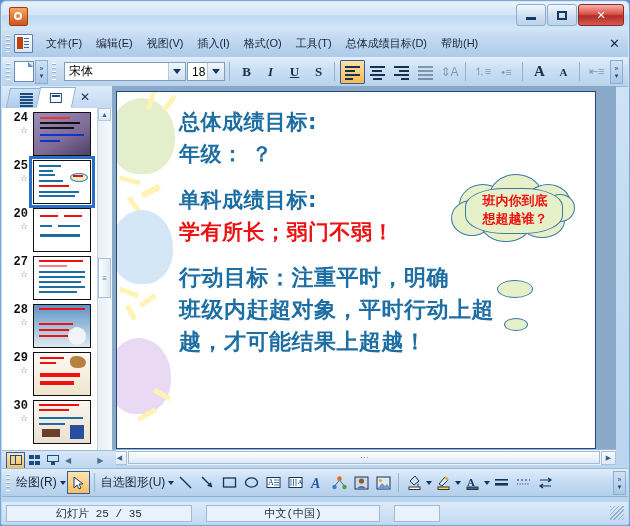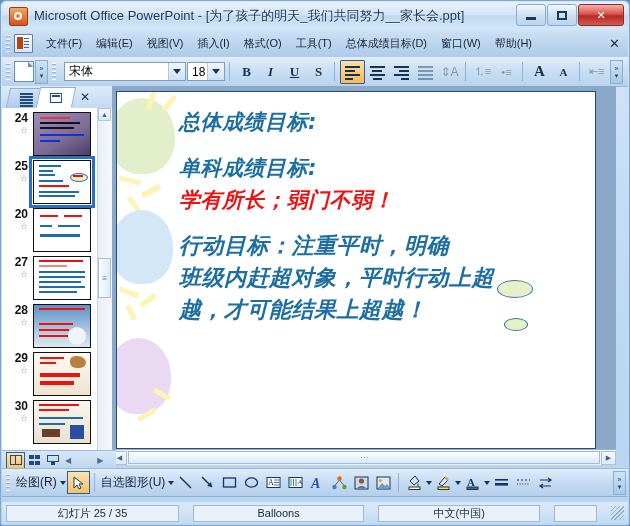--- a/index.html
+++ b/index.html
@@ -143,21 +143,21 @@
   .ico-outline span{display:block;height:1.5px;background:#1d4b7d;margin-bottom:1.5px;}
   .ico-slides{width:12px;height:10px;border:1.5px solid #1d4b7d;box-sizing:border-box;}
   .ico-slides:before{content:"";display:block;height:2px;background:#1d4b7d;margin:1px 1px 0 1px;}
   .thumbs{
     position:absolute;left:0;top:22px;width:96px;height:357px;overflow:hidden;
     background:#fff;
   }
   .thumb-row{display:flex;align-items:flex-start;padding:4px 0 0 6px;}
   .thumb-num{
     width:20px;text-align:right;font-size:12px;font-weight:bold;color:#111;
-    font-family:Liberation Sans, sans-serif;line-height:12px;
+    font-family:Liberation Mono, monospace;line-height:12px;
   }
   .thumb-star{font-size:9px;color:#888;text-align:right;width:20px;margin-top:2px;line-height:9px;}
   .thumb-img{
     width:56px;height:42px;border:1px solid #111;margin-left:5px;position:relative;
     overflow:hidden;background:#fff;
   }
   .thumb-img.sel{outline:3px solid #2a6ec9;outline-offset:1px;}
   .tl{position:absolute;height:2px;}
   .pane-scroll{
     position:absolute;right:0;top:22px;width:14px;height:357px;
@@ -186,21 +186,21 @@
   }
   .slide:after{
     content:"";position:absolute;right:-4px;top:4px;width:4px;height:356px;background:#000;
   }
   .balloon{position:absolute;border-radius:50% 50% 45% 45%;}
   .balloon:after{
     content:"";position:absolute;left:50%;bottom:-6px;margin-left:-4px;
     border-left:4px solid transparent;border-right:4px solid transparent;
   }
   .ray{position:absolute;background:#fdf3b4;}
-  .slide-text{position:absolute;left:62px;top:14px;width:300px;font-style:italic;}
+  .slide-text{position:absolute;left:62px;top:14px;width:300px;}
   .ln{
     font-family:"DejaVu Sans","Liberation Sans",sans-serif;
     font-size:21px;font-weight:bold;color:#1d6ea3;
     line-height:32px;white-space:nowrap;letter-spacing:.5px;
   }
   .ln.red{color:#ef1111;}
   .ln.body{font-size:22px;}
   .gap{height:14px;}
   .bubble{
     position:absolute;left:332px;top:80px;width:126px;height:80px;
@@ -251,35 +251,34 @@
   
   .statusbar{
     position:absolute;left:1px;bottom:1px;width:626px;height:22px;
     background:linear-gradient(to bottom,#dcebfa,#c3daf2);
     display:flex;align-items:center;padding:0 4px;box-sizing:border-box;
   }
   .sfield{
     height:17px;border:1px solid #9dbad9;background:#e9f2fb;
     display:flex;align-items:center;justify-content:center;
     font-size:11px;color:#13273f;margin-right:14px;box-sizing:border-box;
-    font-family:Liberation Sans, sans-serif;
+    font-family:Liberation Mono, monospace;
   }
   .grip-corner{
     margin-left:auto;width:14px;height:14px;
     background:repeating-linear-gradient(135deg,#8fb0d2 0 1px,transparent 1px 3px);
   }
 </style>
 </head>
 <body>
 
 <div class="app-frame">
 
   <div class="titlebar">
     <div class="tb-appicon"></div>
-    <div class="tb-title">Microsoft Office PowerPoint - [为了孩子的明天_我们共同努力__家长会.ppt]</div>
     <div class="tb-btns">
       <div class="tb-btn">
           <i class="glyph-min"></i>
         </div>
       <div class="tb-btn">
           <i class="glyph-max"></i>
         </div>
       <div class="tb-btn close">✕</div>
     </div>
   </div>
@@ -287,21 +286,20 @@
   <div class="menubar">
     <div class="grip"></div>
     <div class="menu-icon"></div>
     <div class="menu-item">文件(F)</div>
     <div class="menu-item">编辑(E)</div>
     <div class="menu-item">视图(V)</div>
     <div class="menu-item">插入(I)</div>
     <div class="menu-item">格式(O)</div>
     <div class="menu-item">工具(T)</div>
     <div class="menu-item">总体成绩目标(D)</div>
-    <div class="menu-item">窗口(W)</div>
     <div class="menu-item">帮助(H)</div>
     <div class="menu-close">✕</div>
   </div>
 
   <div class="fmtbar">
     <div class="grip"></div>
     <div class="newdoc"></div>
     <div class="tool-overflow">
       <span>»</span>
         <span>▾</span>
@@ -541,29 +539,44 @@
       <div class="ray" style="left:2px;top:198px;width:20px;height:5px;transform:rotate(20deg);"></div>
       <div class="ray" style="left:22px;top:206px;width:18px;height:5px;transform:rotate(-35deg);"></div>
       <div class="ray" style="left:6px;top:218px;width:16px;height:5px;transform:rotate(62deg);"></div>
 
       <div class="balloon" style="left:-10px;top:246px;width:64px;height:76px;background:#e9d9f2;"></div>
       <div class="ray" style="left:20px;top:320px;width:20px;height:5px;transform:rotate(-30deg);"></div>
       <div class="ray" style="left:36px;top:300px;width:18px;height:5px;transform:rotate(30deg);"></div>
 
       <div class="slide-text">
         <div class="ln">总体成绩目标:</div>
+        <div class="ln">年级： ？</div>
         <div class="gap"></div>
         <div class="ln">单科成绩目标:</div>
         <div class="ln red">学有所长；弱门不弱！</div>
         <div class="gap"></div>
         <div class="ln body">行动目标：注重平时，明确</div>
         <div class="ln body">班级内赶超对象，平时行动上超</div>
         <div class="ln body">越，才可能结果上超越！</div>
       </div>
 
+      <div class="bubble">
+        <i class="puff" style="left:10px;top:12px;width:46px;height:40px;"></i>
+        <i class="puff" style="left:40px;top:2px;width:52px;height:44px;"></i>
+        <i class="puff" style="left:76px;top:12px;width:44px;height:38px;"></i>
+        <i class="puff" style="left:2px;top:28px;width:40px;height:34px;"></i>
+        <i class="puff" style="left:32px;top:34px;width:48px;height:34px;"></i>
+        <i class="puff" style="left:70px;top:32px;width:44px;height:32px;"></i>
+        <i class="puff" style="left:96px;top:22px;width:28px;height:26px;"></i>
+        <i class="puff" style="left:16px;top:16px;width:96px;height:44px;border-radius:40%;"></i>
+        <div class="bubble-text">
+          <span>班内你到底</span><br>
+          <span>想超越谁？</span>
+        </div>
+      </div>
       <i class="tail" style="left:380px;top:188px;width:34px;height:16px;"></i>
       <i class="tail" style="left:387px;top:226px;width:22px;height:11px;"></i>
 
     </div>
 
     <div class="slide-hscroll">
       <div class="sh-btn">◀</div>
       <div class="sh-thumb">⋯</div>
       <div class="sh-btn">▶</div>
     </div>
@@ -712,19 +725,18 @@
         </svg>
     </div>
     <div class="tool-overflow" style="margin-left:auto;margin-right:2px">
       <span>»</span>
         <span>▾</span>
     </div>
   </div>
 
   <div class="statusbar">
     <div class="sfield" style="width:186px">幻灯片 25 / 35</div>
-    <div class="sfield" style="width:184px">Balloons</div>
     <div class="sfield" style="width:174px">中文(中国)</div>
     <div class="sfield" style="width:46px"></div>
     <div class="grip-corner"></div>
   </div>
 
 </div>
 
 </body></html>

